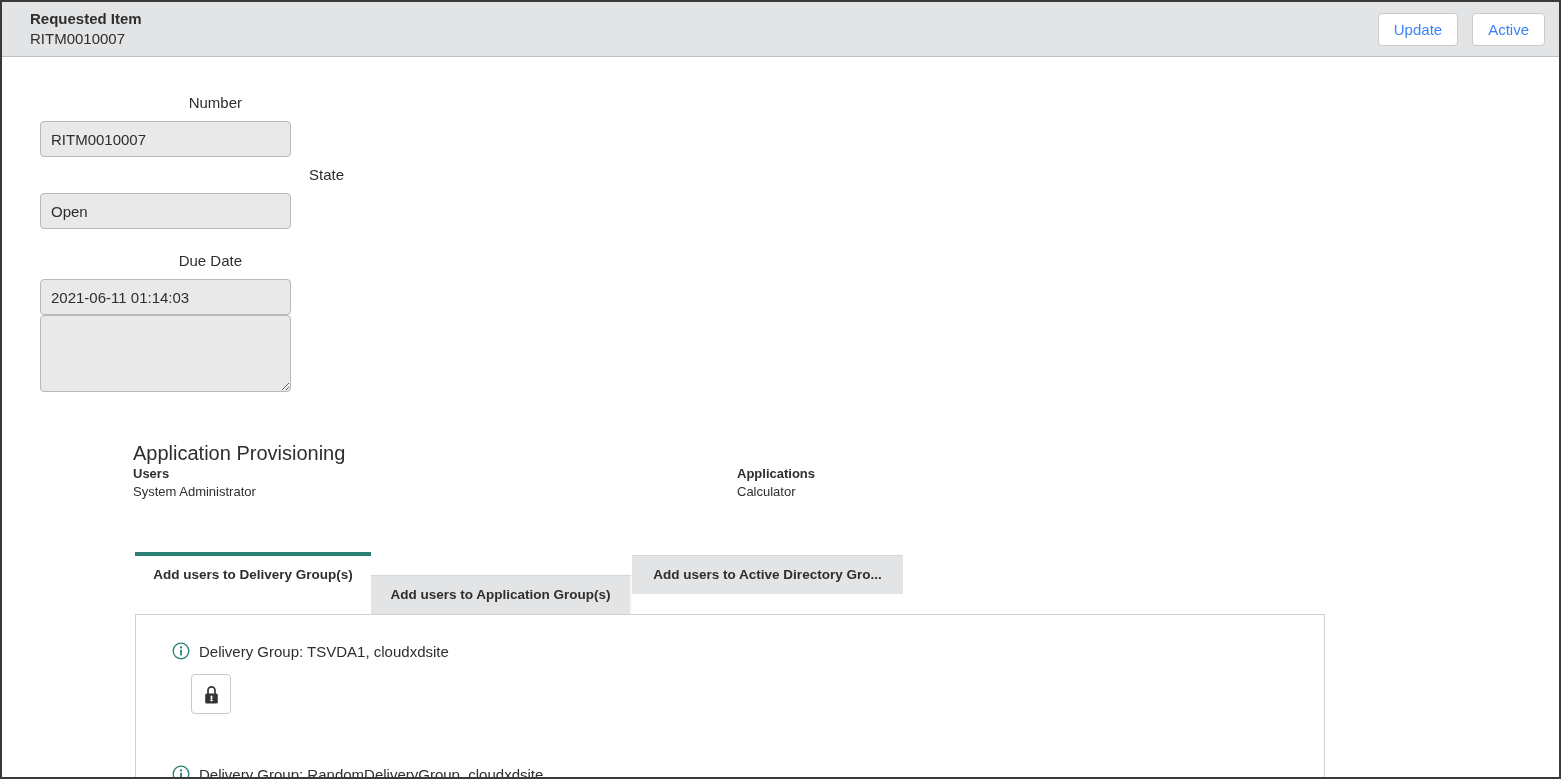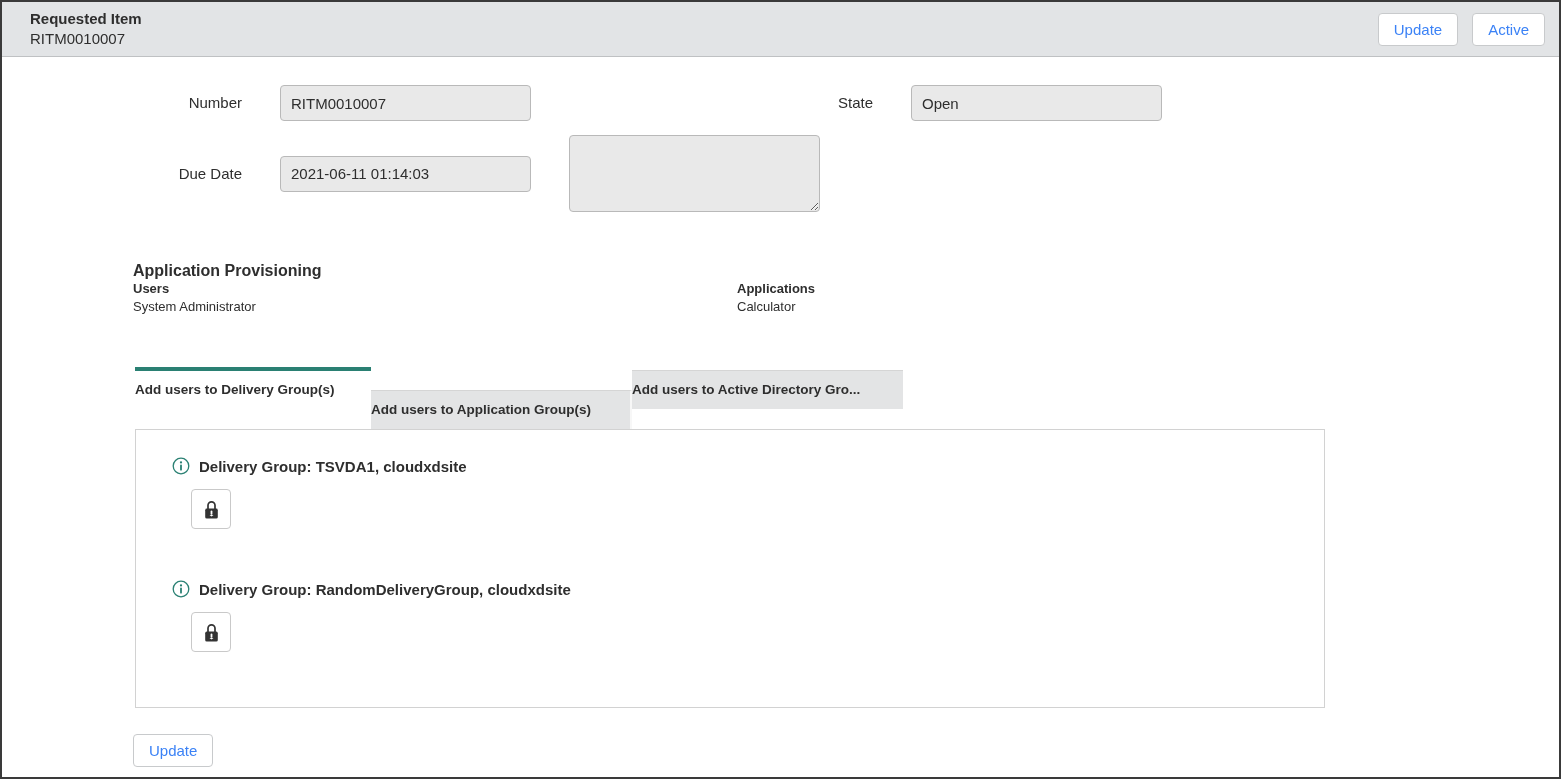--- a/index.html
+++ b/index.html
@@ -34,21 +34,21 @@
     border: 1px solid #c8cacc;
     border-radius: 4px;
     font-family: "Liberation Sans", sans-serif;
     font-size: 15px;
     color: #3b82f6;
     padding: 7px 15px;
     cursor: pointer;
   }
   
   .form-area { margin-top: 28px; }
-  .form-row { display: flex; align-items: center; margin-bottom: 14px; }
+  .form-row { display: flex; align-items: flex-start; margin-bottom: 14px; flex-direction: column; }
   .field-label {
     width: 240px;
     text-align: right;
     font-size: 15px;
     line-height: 36px;
     color: #2e2e2e;
   }
   .field-label.right { width: 342px; }
   .field-input {
     margin-left: 38px;
@@ -62,36 +62,37 @@
     color: #2e2e2e;
     padding: 0 10px;
   }
   textarea.field-input {
     height: 77px;
     padding-top: 7px;
     resize: both;
   }
   
   .section { margin: 50px 0 0 131px; }
-  .section-title { font-size: 16px; font-weight: 700; }
+  .section-title { font-size: 20px; font-weight: 400; }
   .section-cols { display: flex; }
   .section-col-users { width: 604px; }
   .kv-label { font-size: 13px; font-weight: 700; line-height: 17px; }
   .kv-value { font-size: 13px; line-height: 19px; }
   
   .tabs {
     display: flex;
     margin: 51px 0 0 133px;
     position: relative;
     z-index: 2;
     align-items: flex-start;
   }
   .tab {
     font-size: 13.5px;
     font-weight: 700;
+    text-align: center;
     cursor: pointer;
     line-height: 38px;
     white-space: nowrap;
     overflow: hidden;
   }
   .tab.active {
     width: 236px;
     height: 43px;
     background: #fff;
     border-top: 4px solid #2a8073;
@@ -109,21 +110,21 @@
   .tab-panel {
     margin-left: 133px;
     width: 1190px;
     min-height: 279px;
     border: 1px solid #d2d2d2;
     background: #fff;
     padding: 27px 0 0 36px;
   }
   .group { margin-bottom: 51px; }
   .group-title-row { display: flex; align-items: center; gap: 9px; }
-  .group-title { font-size: 15px; font-weight: 700; }
+  .group-title { font-size: 15px; font-weight: 400; }
   .lock-btn {
     margin: 14px 0 0 19px;
     width: 40px;
     height: 40px;
     background: #fff;
     border: 1px solid #c9c9c9;
     border-radius: 4px;
     display: flex;
     align-items: center;
     justify-content: center;

